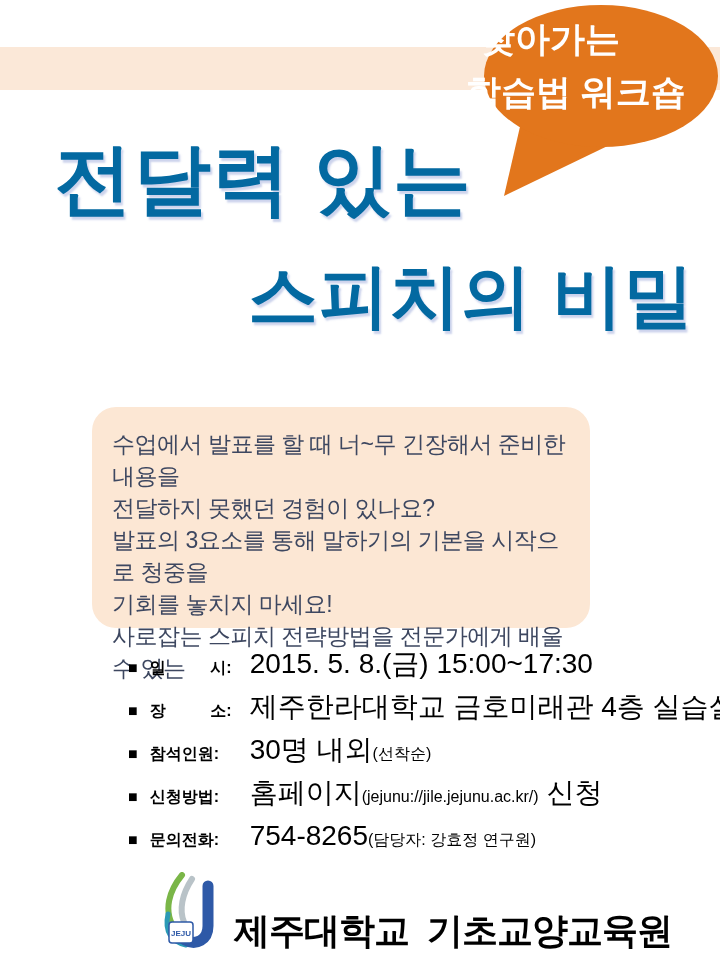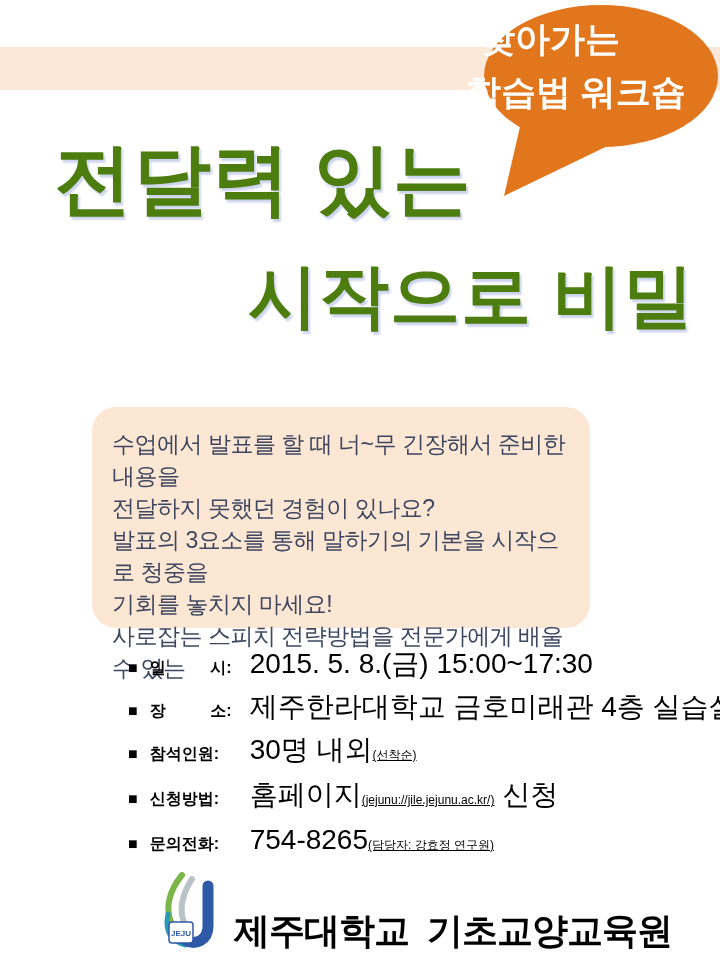--- a/index.html
+++ b/index.html
@@ -5,56 +5,56 @@
   html,body{margin:0;padding:0;background:#ffffff;}
   .poster{
     position:relative;width:720px;height:960px;background:#ffffff;overflow:hidden;
     font-family:"Liberation Sans","DejaVu Sans",sans-serif;
   }
   .top-band{position:absolute;left:0;top:47px;width:720px;height:43px;background:#fbe8d8;}
   .bubble-svg{position:absolute;left:478px;top:0;width:242px;height:200px;}
   .bubble-line{position:absolute;text-align:left;font-weight:bold;color:#ffffff;}
   .bubble-line1{left:480px;top:16px;width:240px;font-size:35px;}
   .bubble-line2{left:466px;top:69px;width:254px;font-size:35px;}
-  .title{position:absolute;margin:0;font-weight:bold;color:#4d7c0f;letter-spacing:1px;
+  .title{position:absolute;margin:0;font-weight:bold;color:#0369a1;letter-spacing:1px;
          text-shadow:2px 3px 2px rgba(110,130,200,0.35);}
   .title1{left:54px;top:128px;font-size:78px;}
   .title2{left:248px;top:250px;font-size:70px;}
   .intro{
     position:absolute;left:92px;top:407px;width:498px;height:221px;background:#fce7d4;
     border-radius:24px;padding:21px 14px 0 20px;box-sizing:border-box;
     color:#3d4760;font-size:23px;line-height:32px;letter-spacing:-0.5px;
   }
   .details{position:absolute;left:128px;top:650px;display:flex;flex-direction:column;gap:12px;color:#000;}
   .row{display:flex;align-items:baseline;line-height:27px;white-space:pre;}
   .bullet{font-size:16px;margin-right:12px;color:#000;}
   .lab{display:inline-block;width:82px;font-size:16px;font-weight:600;
        text-align:justify;text-align-last:justify;margin-right:18px;}
   .val{font-size:28px;}
-  .val-sm{font-size:12px;text-decoration:underline;}
+  .val-sm{font-size:16px;}
   .footer{position:absolute;left:156px;top:872px;display:flex;align-items:flex-end;}
   .logo{width:68px;height:84px;}
   .org{margin-left:10px;font-size:36px;font-weight:bold;color:#000;letter-spacing:-1px;white-space:pre;margin-top:11px;}
 </style>
 </head>
 <body>
 
 <div class="poster">
 
   <div class="top-band"></div>
 
   <svg class="bubble-svg" viewBox="0 0 242 200" xmlns="http://www.w3.org/2000/svg">
     <path d="M 44 118 L 26 196 L 142 140 Z" fill="#e2761c"></path>
     <ellipse cx="123" cy="76" rx="117" ry="71" fill="#e2761c"></ellipse>
   </svg>
   <div class="bubble-line bubble-line1">찾아가는</div>
   <div class="bubble-line bubble-line2">학습법 워크숍</div>
 
   <h1 class="title title1">전달력 있는</h1>
-  <h1 class="title title2">시작으로 비밀</h1>
+  <h1 class="title title2">스피치의 비밀</h1>
 
   <div class="intro">
     <div>수업에서 발표를 할 때 너~무 긴장해서 준비한 내용을</div>
     <div>전달하지 못했던 경험이 있나요?</div>
     <div>발표의 3요소를 통해 말하기의 기본을 시작으로 청중을</div>
     <div>기회를 놓치지 마세요!</div>
     <div>사로잡는 스피치 전략방법을 전문가에게 배울 수 있는</div>
   </div>
 
   <div class="details">

